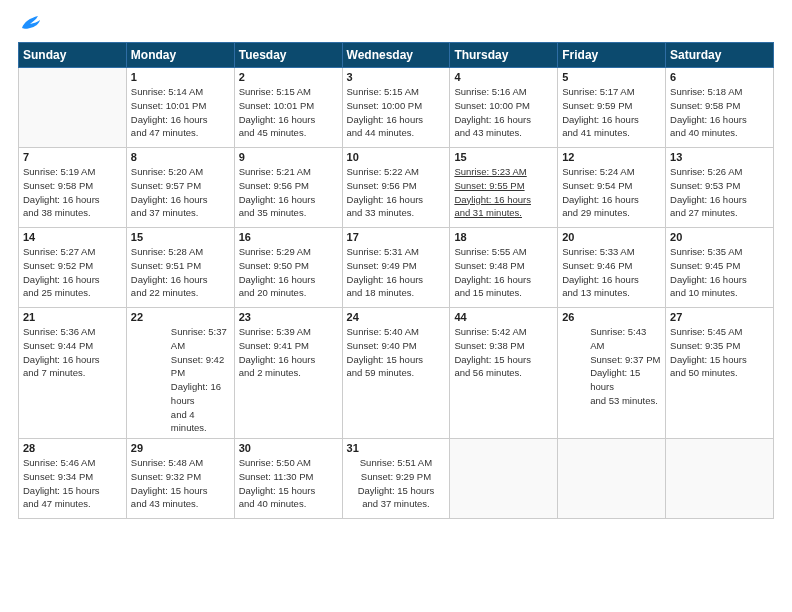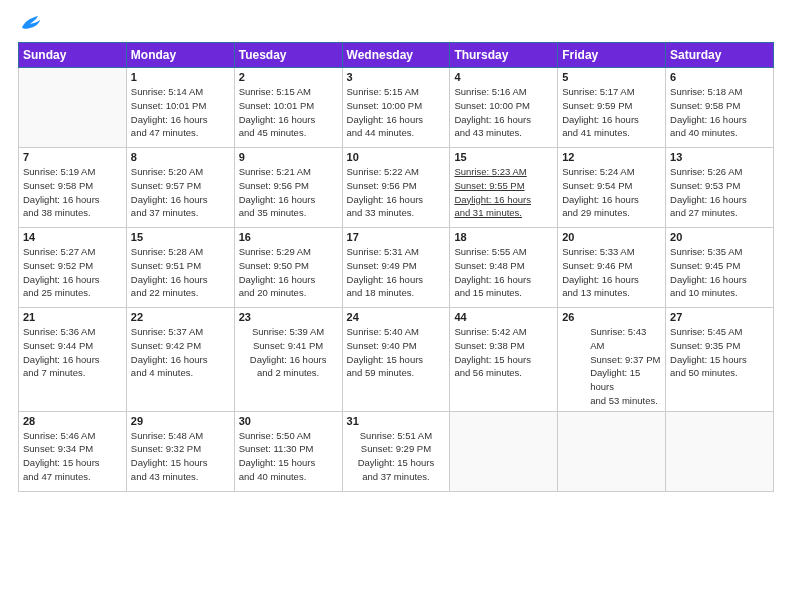--- a/index.html
+++ b/index.html
@@ -58,21 +58,21 @@
       color: #333;
       margin-top: 2px;
     }
     .calendar-table {
       width: 100%;
       border-collapse: collapse;
       margin-top: 6px;
       table-layout: fixed;
     }
     .calendar-table th {
-      background-color: #6d28d9;
+      background-color: #0c4a6e;
       color: #fff;
       font-size: 12px;
       font-weight: bold;
       padding: 5px 4px;
       text-align: left;
       border: 1px solid #2e6da4;
     }
     .calendar-table td {
       border: 1px solid #ccc;
       vertical-align: top;
@@ -286,28 +286,28 @@
         <tr>
           <td>
             <span class="day-number">21</span>
             <div class="day-info" style="white-space: pre-line;">Sunrise: 5:36 AM
 Sunset: 9:44 PM
 Daylight: 16 hours
 and 7 minutes.</div>
           </td>
           <td>
             <span class="day-number">22</span>
-            <div class="day-info" style="white-space: pre-line;">Sunrise: 5:37 AM
+            <div class="day-info" style="white-space: pre-line; margin-left: 40px;">Sunrise: 5:37 AM
 Sunset: 9:42 PM
 Daylight: 16 hours
 and 4 minutes.</div>
           </td>
           <td>
             <span class="day-number">23</span>
-            <div class="day-info" style="white-space: pre-line; text-align: center;">Sunrise: 5:39 AM
+            <div class="day-info" style="white-space: pre-line;">Sunrise: 5:39 AM
 Sunset: 9:41 PM
 Daylight: 16 hours
 and 2 minutes.</div>
           </td>
           <td>
             <span class="day-number">24</span>
             <div class="day-info" style="white-space: pre-line;">Sunrise: 5:40 AM
 Sunset: 9:40 PM
 Daylight: 15 hours
 and 59 minutes.</div>

